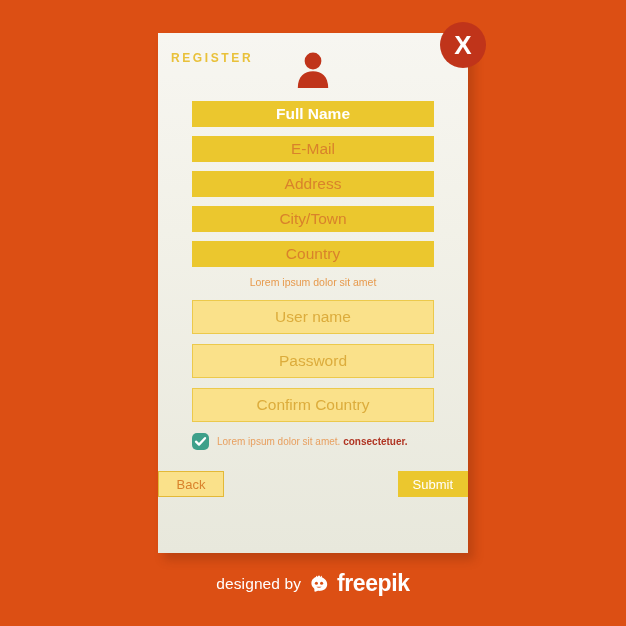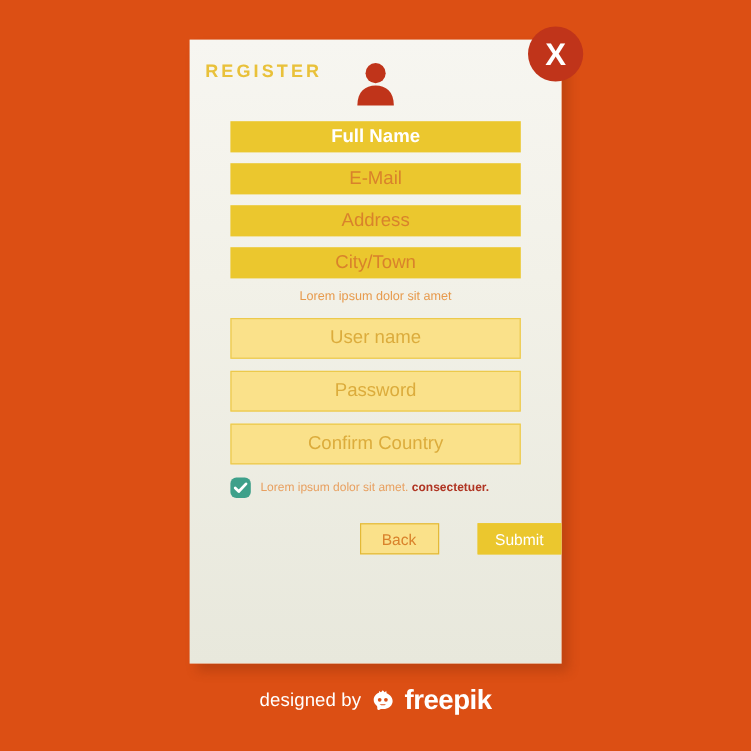--- a/index.html
+++ b/index.html
@@ -37,21 +37,21 @@
 
   
   #card-header {
     position: relative;
     height: 68px;
   }
   #register-title {
     position: absolute;
     left: 13px;
     top: 18px;
-    font-size: 15px;
+    font-size: 12px;
     font-weight: bold;
     letter-spacing: 2.6px;
     color: #e9c13a;
     white-space: nowrap;
   }
   #avatar-icon {
     position: absolute;
     left: 50%;
     top: 16px;
     transform: translateX(-50%);
@@ -151,21 +151,21 @@
     white-space: nowrap;
   }
   #consent-text .emph {
     color: #b03523;
     font-weight: bold;
   }
 
   
   #actions {
     display: flex;
-    justify-content: flex-end;
+    justify-content: space-between;
     gap: 32px;
     margin-top: 21px;
   }
   .btn {
     min-width: 66px;
     height: 26px;
     display: flex;
     align-items: center;
     justify-content: center;
     font-size: 13px;
@@ -227,20 +227,21 @@
           <path d="M4.8 39 C4.8 27.2 11.4 22.2 20 22.2 C28.6 22.2 35.2 27.2 35.2 39 Z" fill="#c0341a"></path>
         </svg>
       </div>
     </div>
 
     <div class="field-stack">
       <div class="field gold filled">Full Name</div>
       <div class="field gold">E-Mail</div>
       <div class="field gold">Address</div>
       <div class="field gold">City/Town</div>
+      <div class="field gold">Country</div>
     </div>
 
     <div id="lorem-separator">Lorem ipsum dolor sit amet</div>
 
     <div class="field-stack">
       <div class="field light">User name</div>
       <div class="field light">Password</div>
       <div class="field light">Confirm Country</div>
     </div>
 

